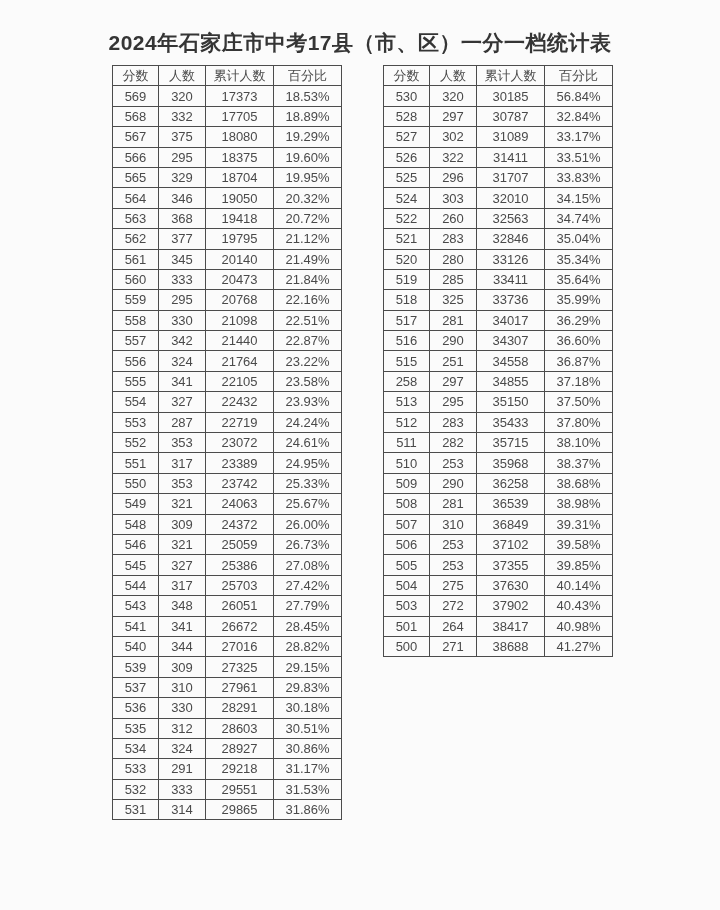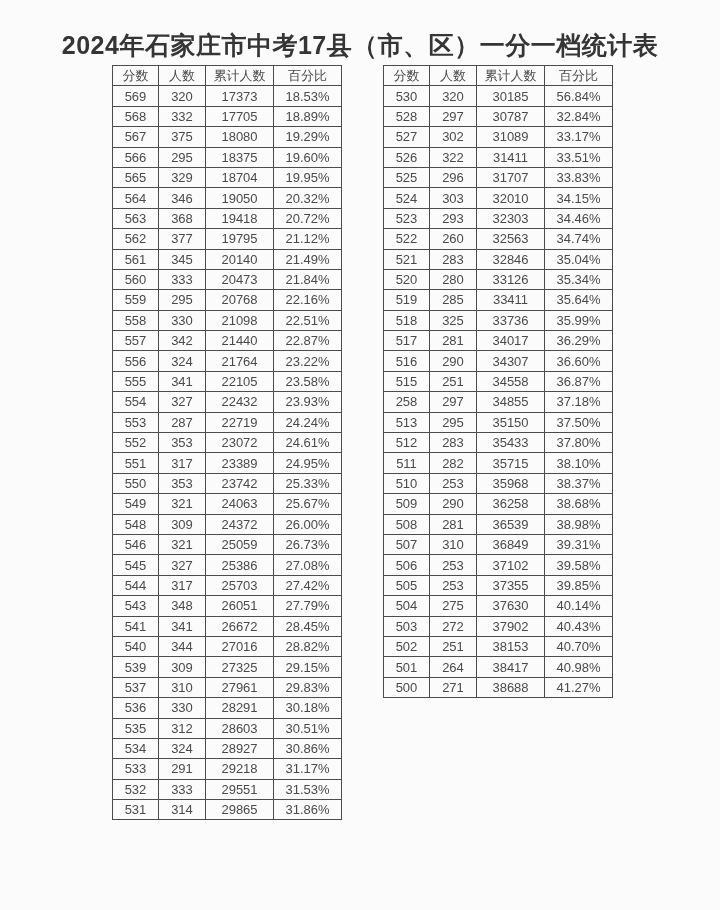--- a/index.html
+++ b/index.html
@@ -14,21 +14,21 @@
     font-family: "Liberation Sans", sans-serif;
     overflow: hidden;
   }
   .page-title {
     position: absolute;
     top: 29px;
     left: 0;
     width: 720px;
     margin: 0;
     text-align: center;
-    font-size: 25px;
+    font-size: 21px;
     font-weight: bold;
     color: #353535;
     letter-spacing: 0.5px;
   }
   table.score-table {
     position: absolute;
     top: 65px;
     border-collapse: collapse;
     table-layout: fixed;
   }
@@ -339,26 +339,20 @@
         <td>31707</td>
         <td>33.83%</td>
       </tr>
       <tr>
         <td>524</td>
         <td>303</td>
         <td>32010</td>
         <td>34.15%</td>
       </tr>
       <tr>
-        <td>523</td>
-        <td>293</td>
-        <td>32303</td>
-        <td>34.46%</td>
-      </tr>
-      <tr>
         <td>522</td>
         <td>260</td>
         <td>32563</td>
         <td>34.74%</td>
       </tr>
       <tr>
         <td>521</td>
         <td>283</td>
         <td>32846</td>
         <td>35.04%</td>
@@ -465,26 +459,20 @@
         <td>37630</td>
         <td>40.14%</td>
       </tr>
       <tr>
         <td>503</td>
         <td>272</td>
         <td>37902</td>
         <td>40.43%</td>
       </tr>
       <tr>
-        <td>502</td>
-        <td>251</td>
-        <td>38153</td>
-        <td>40.70%</td>
-      </tr>
-      <tr>
         <td>501</td>
         <td>264</td>
         <td>38417</td>
         <td>40.98%</td>
       </tr>
       <tr>
         <td>500</td>
         <td>271</td>
         <td>38688</td>
         <td>41.27%</td>

